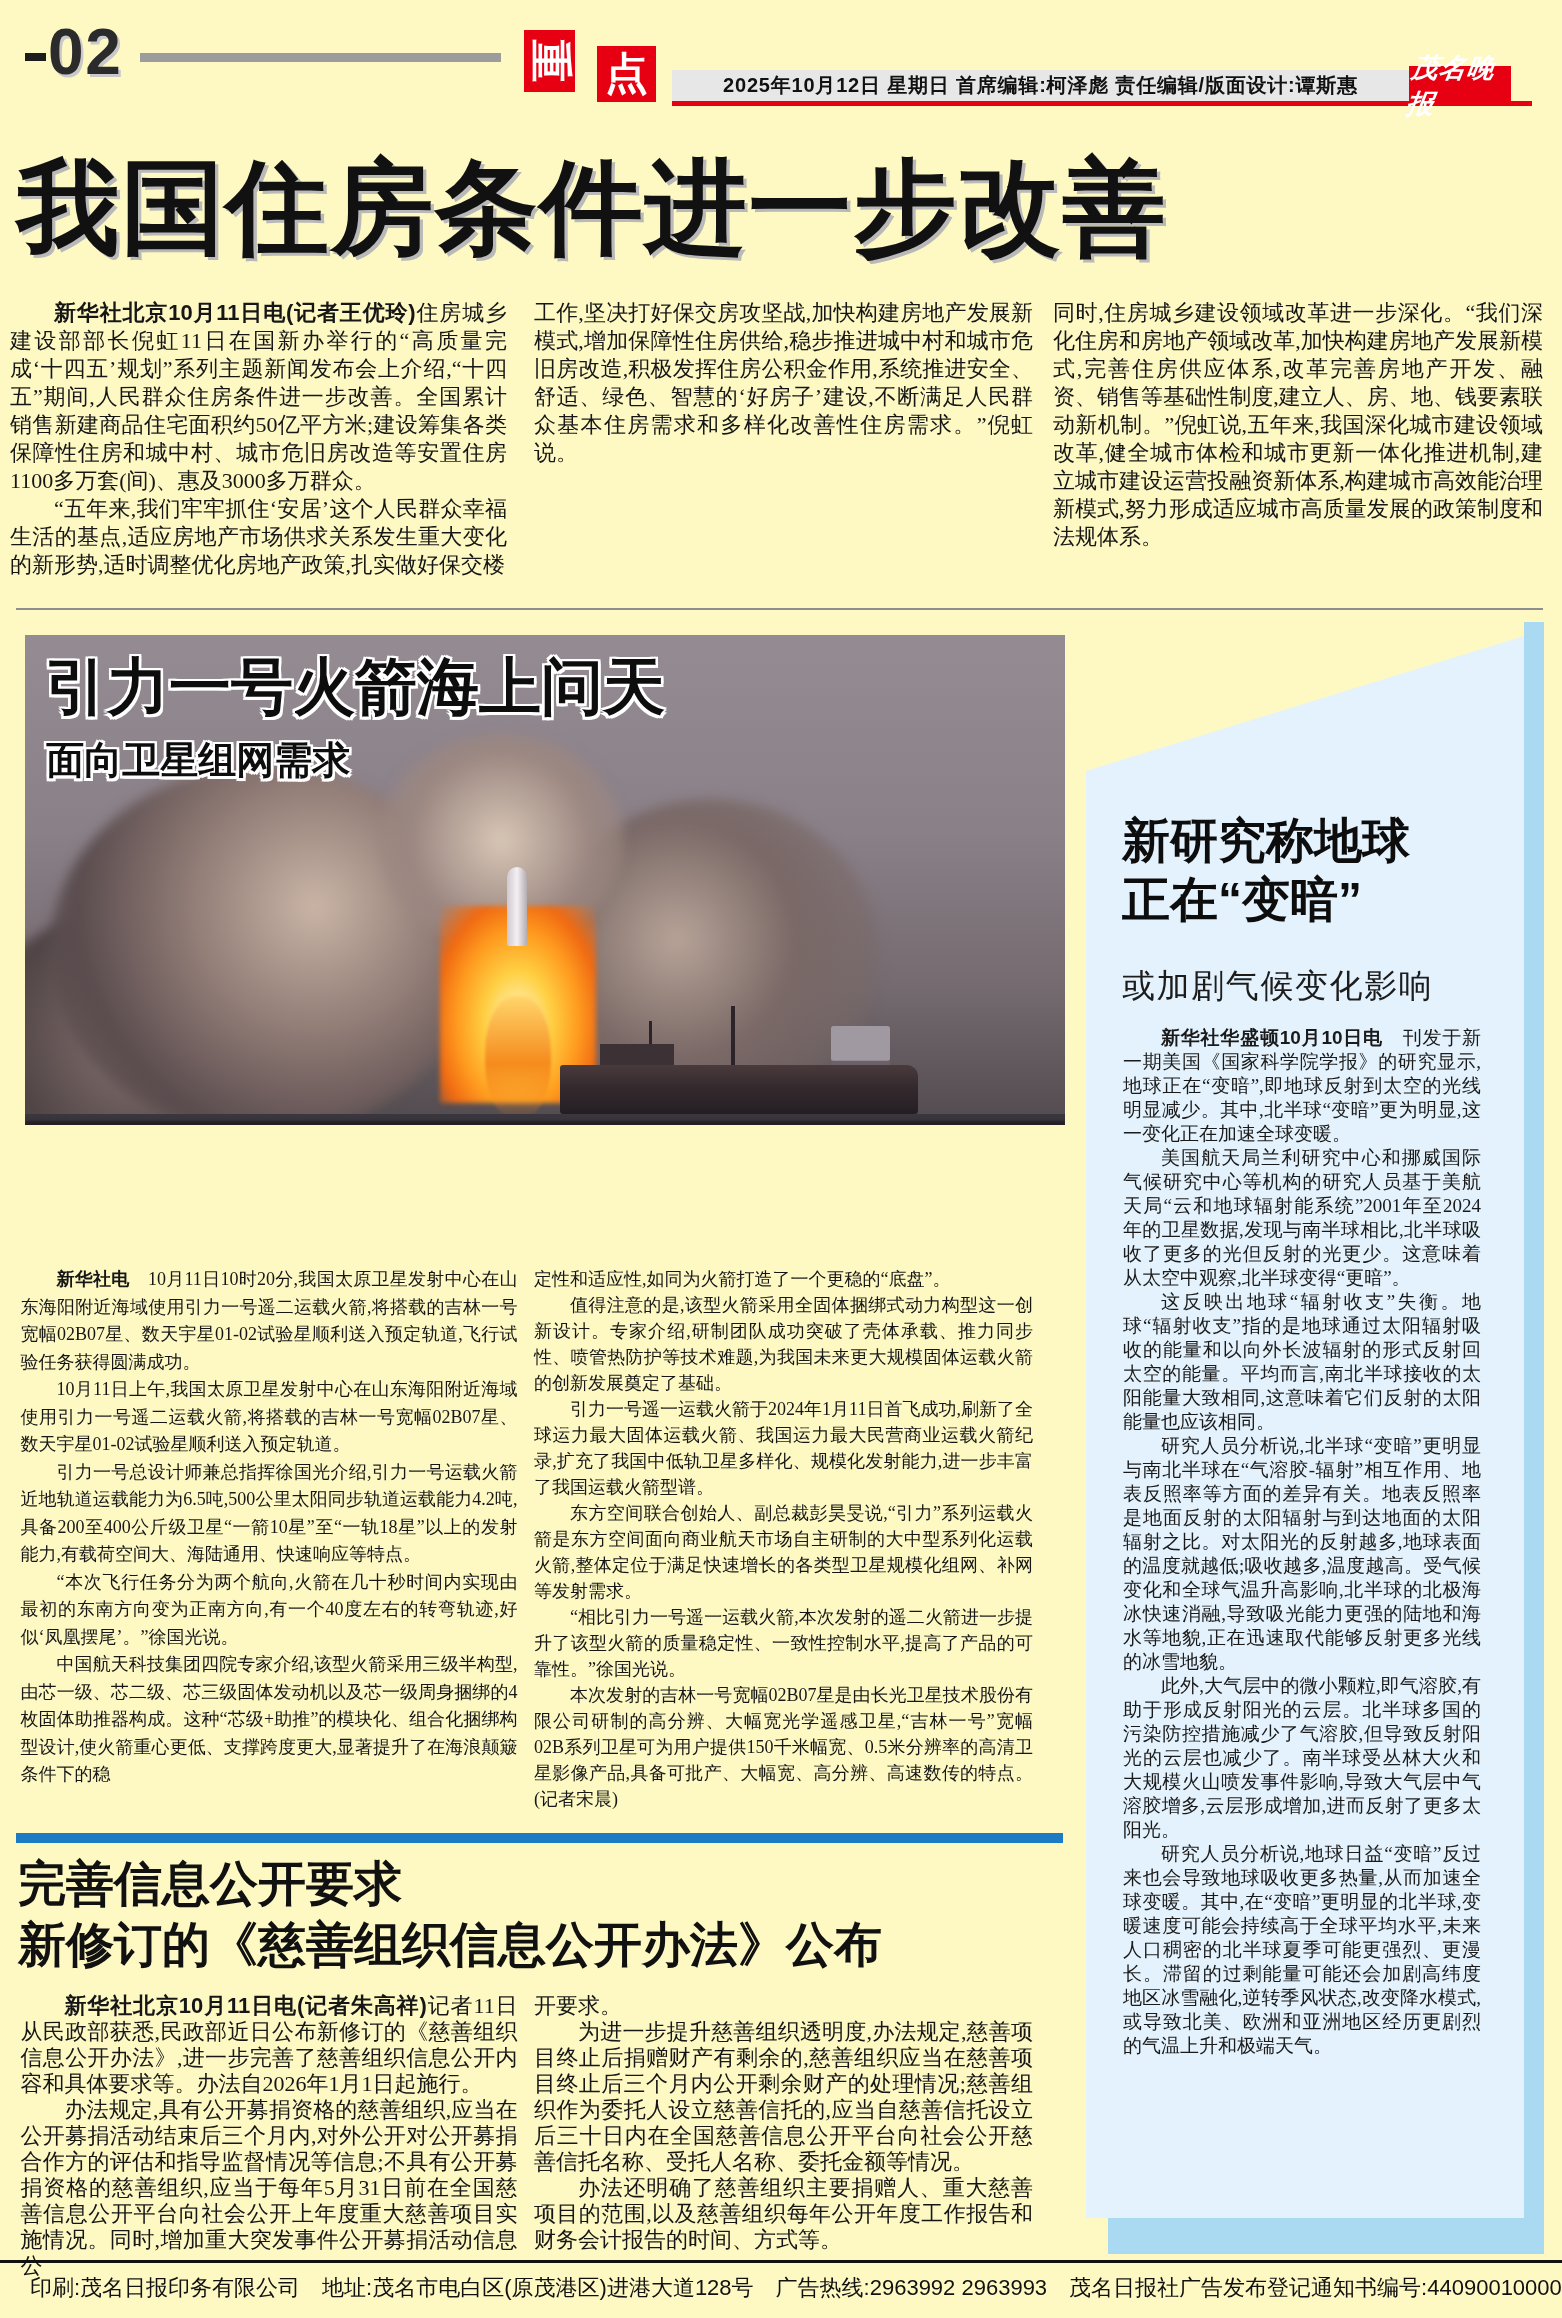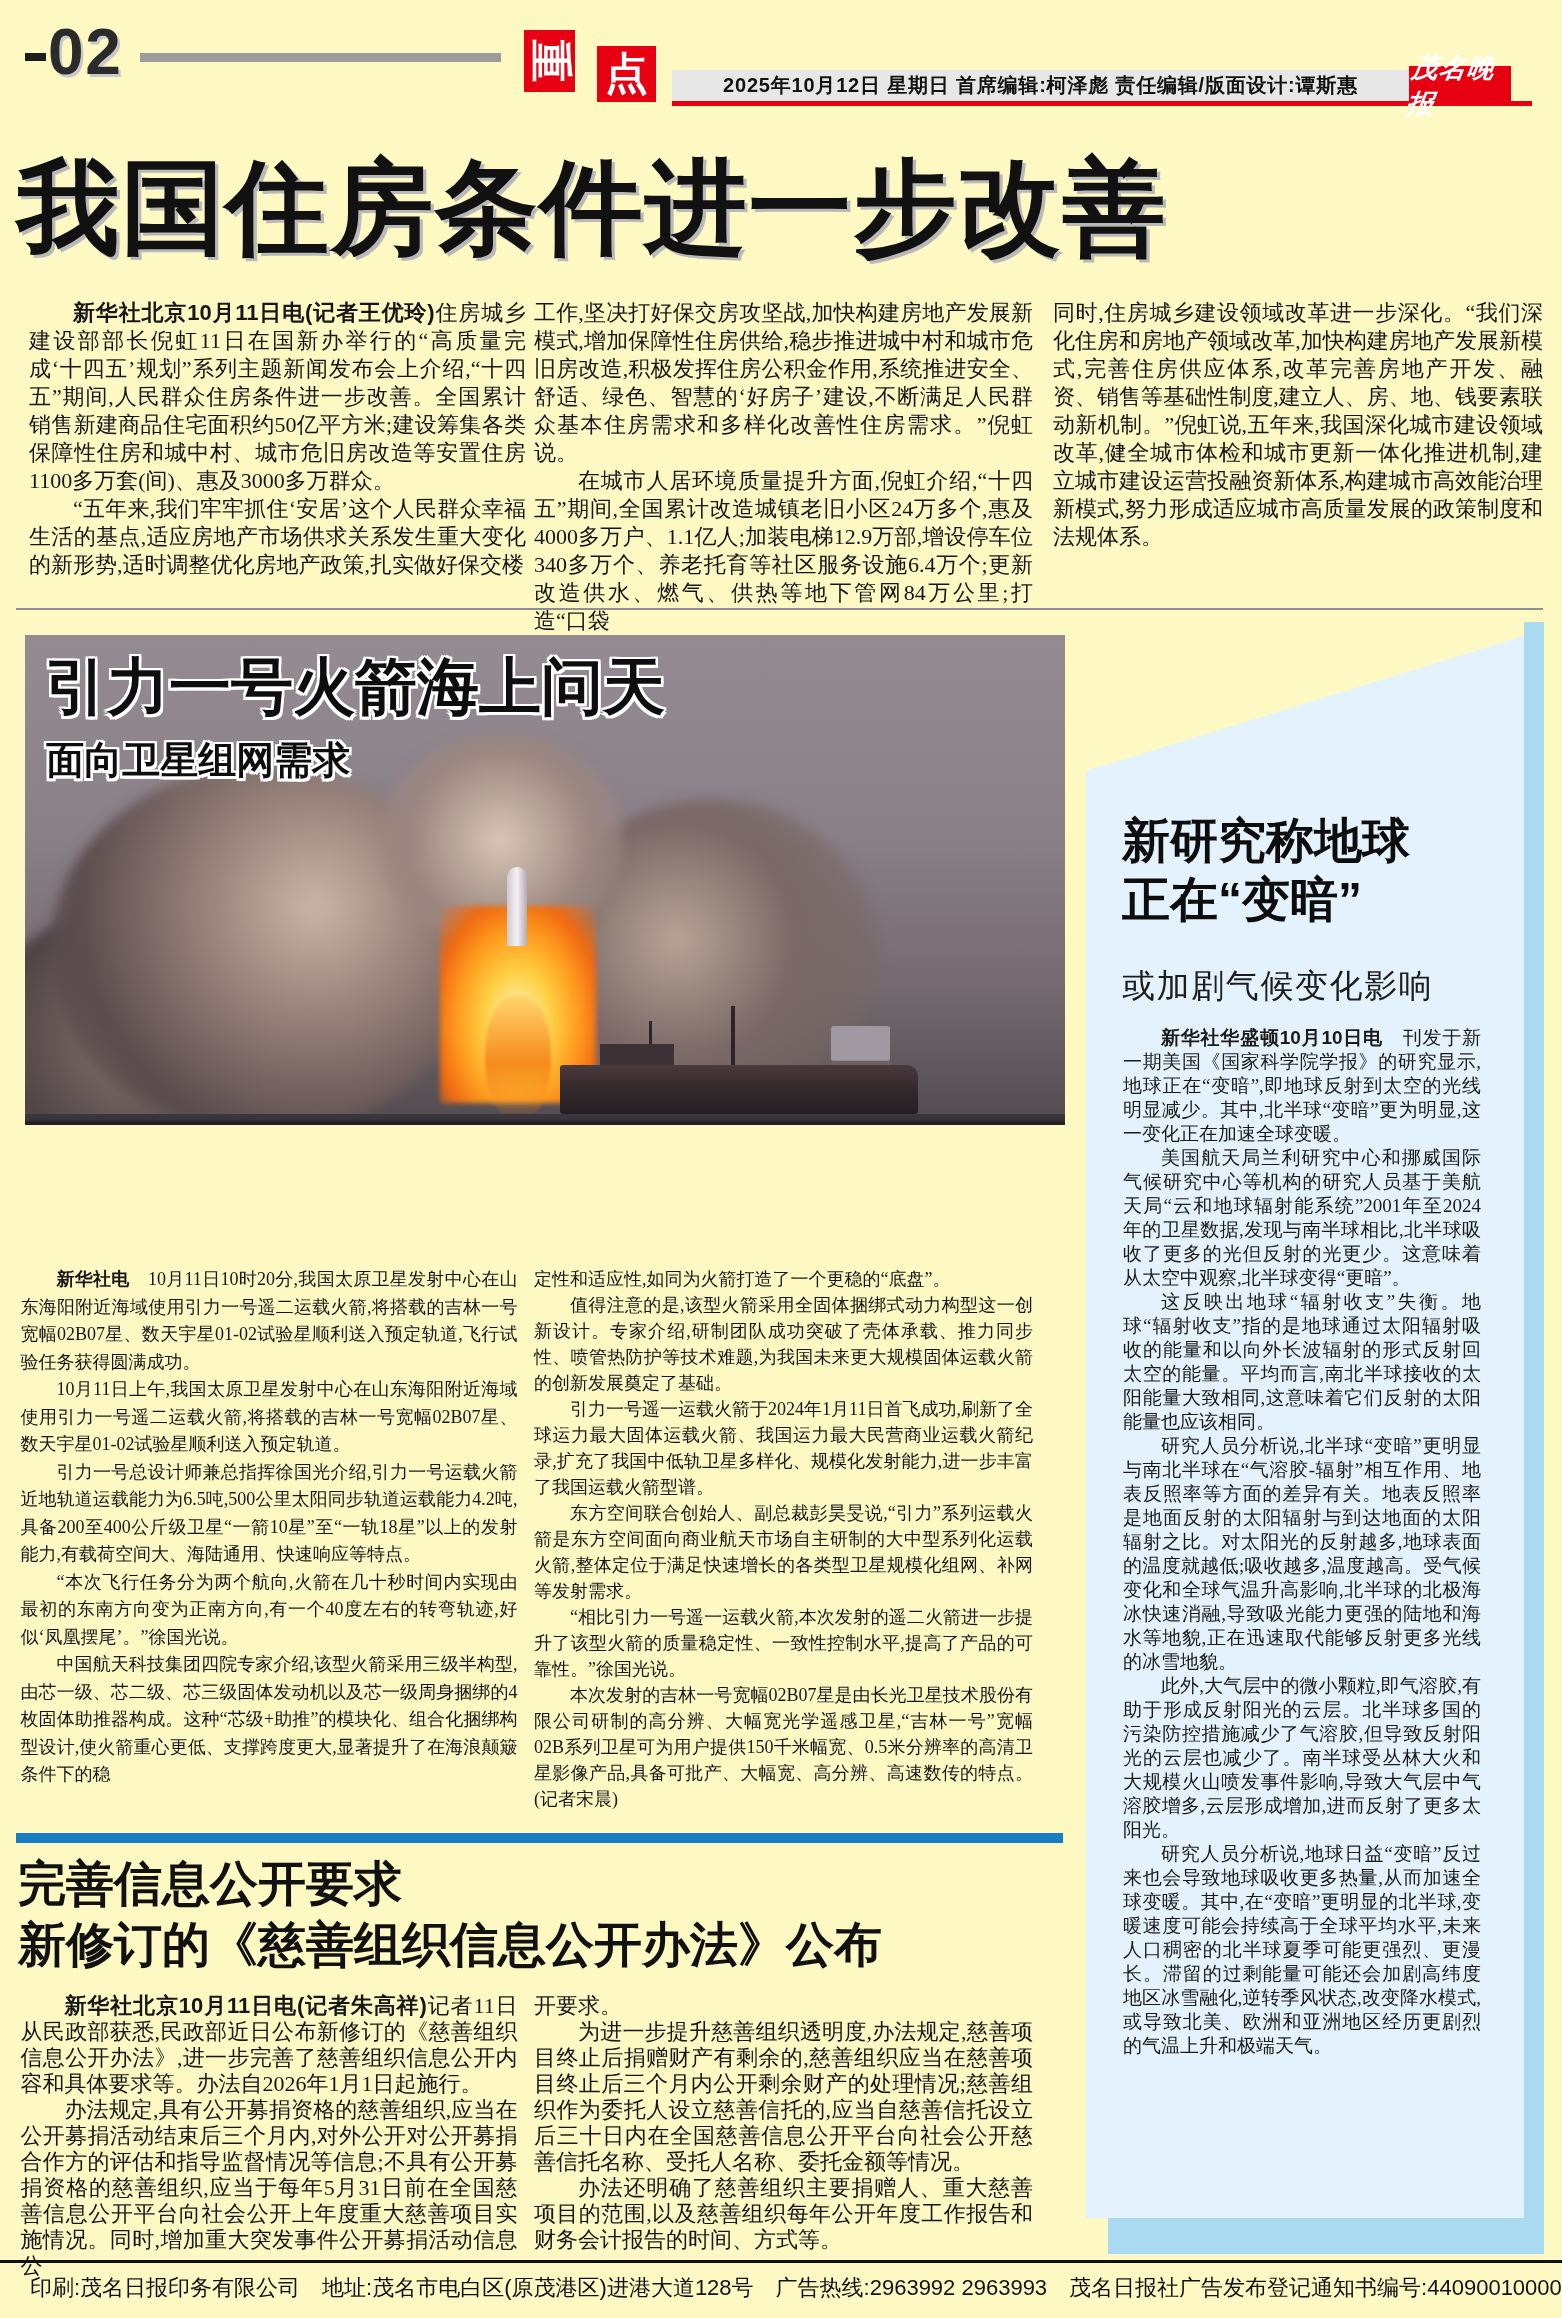--- a/index.html
+++ b/index.html
@@ -113,29 +113,28 @@
   </div>
   <div class="abs datebar">
     <span>2025年10月12日 星期日 首席编辑:柯泽彪 责任编辑/版面设计:谭斯惠</span>
   </div>
   <div class="abs redline"></div>
   <div class="abs logo">
     <span>茂名晚报</span>
   </div>
 
   <h1 class="abs main-headline">我国住房条件进一步改善</h1>
-  <div class="abs newscol housecol" style="left:29px;width:497px;">
+  <div class="abs newscol housecol" style="left:10px;width:497px;">
     <p class="para"><b>新华社北京10月11日电(记者王优玲)</b><span>住房城乡建设部部长倪虹11日在国新办举行的“高质量完成‘十四五’规划”系列主题新闻发布会上介绍,“十四五”期间,人民群众住房条件进一步改善。全国累计销售新建商品住宅面积约50亿平方米;建设筹集各类保障性住房和城中村、城市危旧房改造等安置住房1100多万套(间)、惠及3000多万群众。</span></p>
     <div class="contlist-x">
         <p class="para">“五年来,我们牢牢抓住‘安居’这个人民群众幸福生活的基点,适应房地产市场供求关系发生重大变化的新形势,适时调整优化房地产政策,扎实做好保交楼</p>
       </div>
   </div>
   <div class="abs newscol housecol contfirst" style="left:534px;width:499px;">
       <p class="para">工作,坚决打好保交房攻坚战,加快构建房地产发展新模式,增加保障性住房供给,稳步推进城中村和城市危旧房改造,积极发挥住房公积金作用,系统推进安全、舒适、绿色、智慧的‘好房子’建设,不断满足人民群众基本住房需求和多样化改善性住房需求。”倪虹说。</p>
-      <p class="para">在城市人居环境质量提升方面,倪虹介绍,“十四五”期间,全国累计改造城镇老旧小区24万多个,惠及4000多万户、1.1亿人;加装电梯12.9万部,增设停车位340多万个、养老托育等社区服务设施6.4万个;更新改造供水、燃气、供热等地下管网84万公里;打造“口袋</p>
     </div>
   <div class="abs newscol housecol contfirst" style="left:1053px;width:490px;">
       <p class="para">同时,住房城乡建设领域改革进一步深化。“我们深化住房和房地产领域改革,加快构建房地产发展新模式,完善住房供应体系,改革完善房地产开发、融资、销售等基础性制度,建立人、房、地、钱要素联动新机制。”倪虹说,五年来,我国深化城市建设领域改革,健全城市体检和城市更新一体化推进机制,建立城市建设运营投融资新体系,构建城市高效能治理新模式,努力形成适应城市高质量发展的政策制度和法规体系。</p>
     </div>
 
   <div class="abs graydivider"></div>
 
   <div class="abs photo">
     <div class="smoke sm2"></div>
     <div class="smoke sm1"></div>

